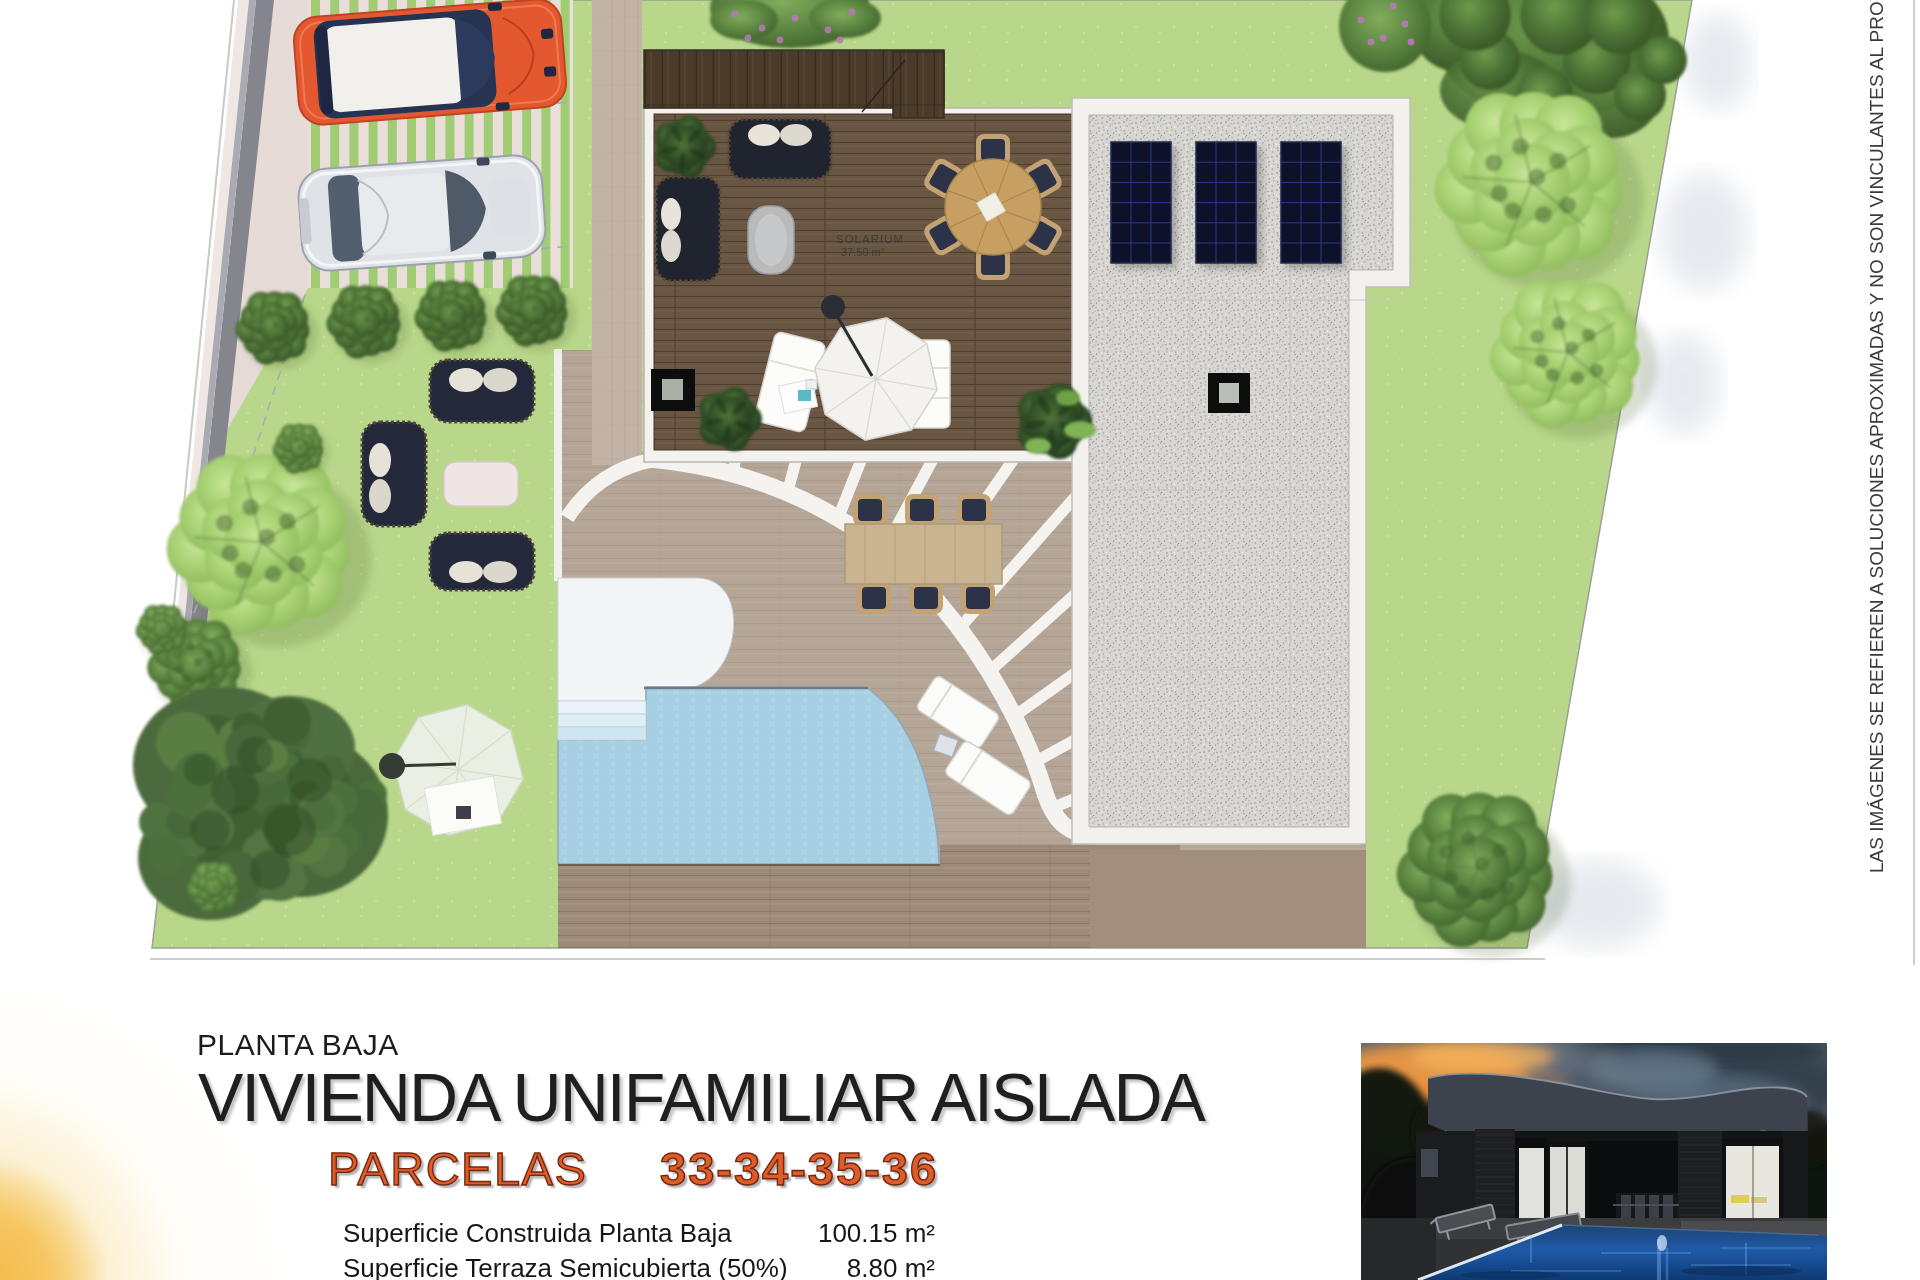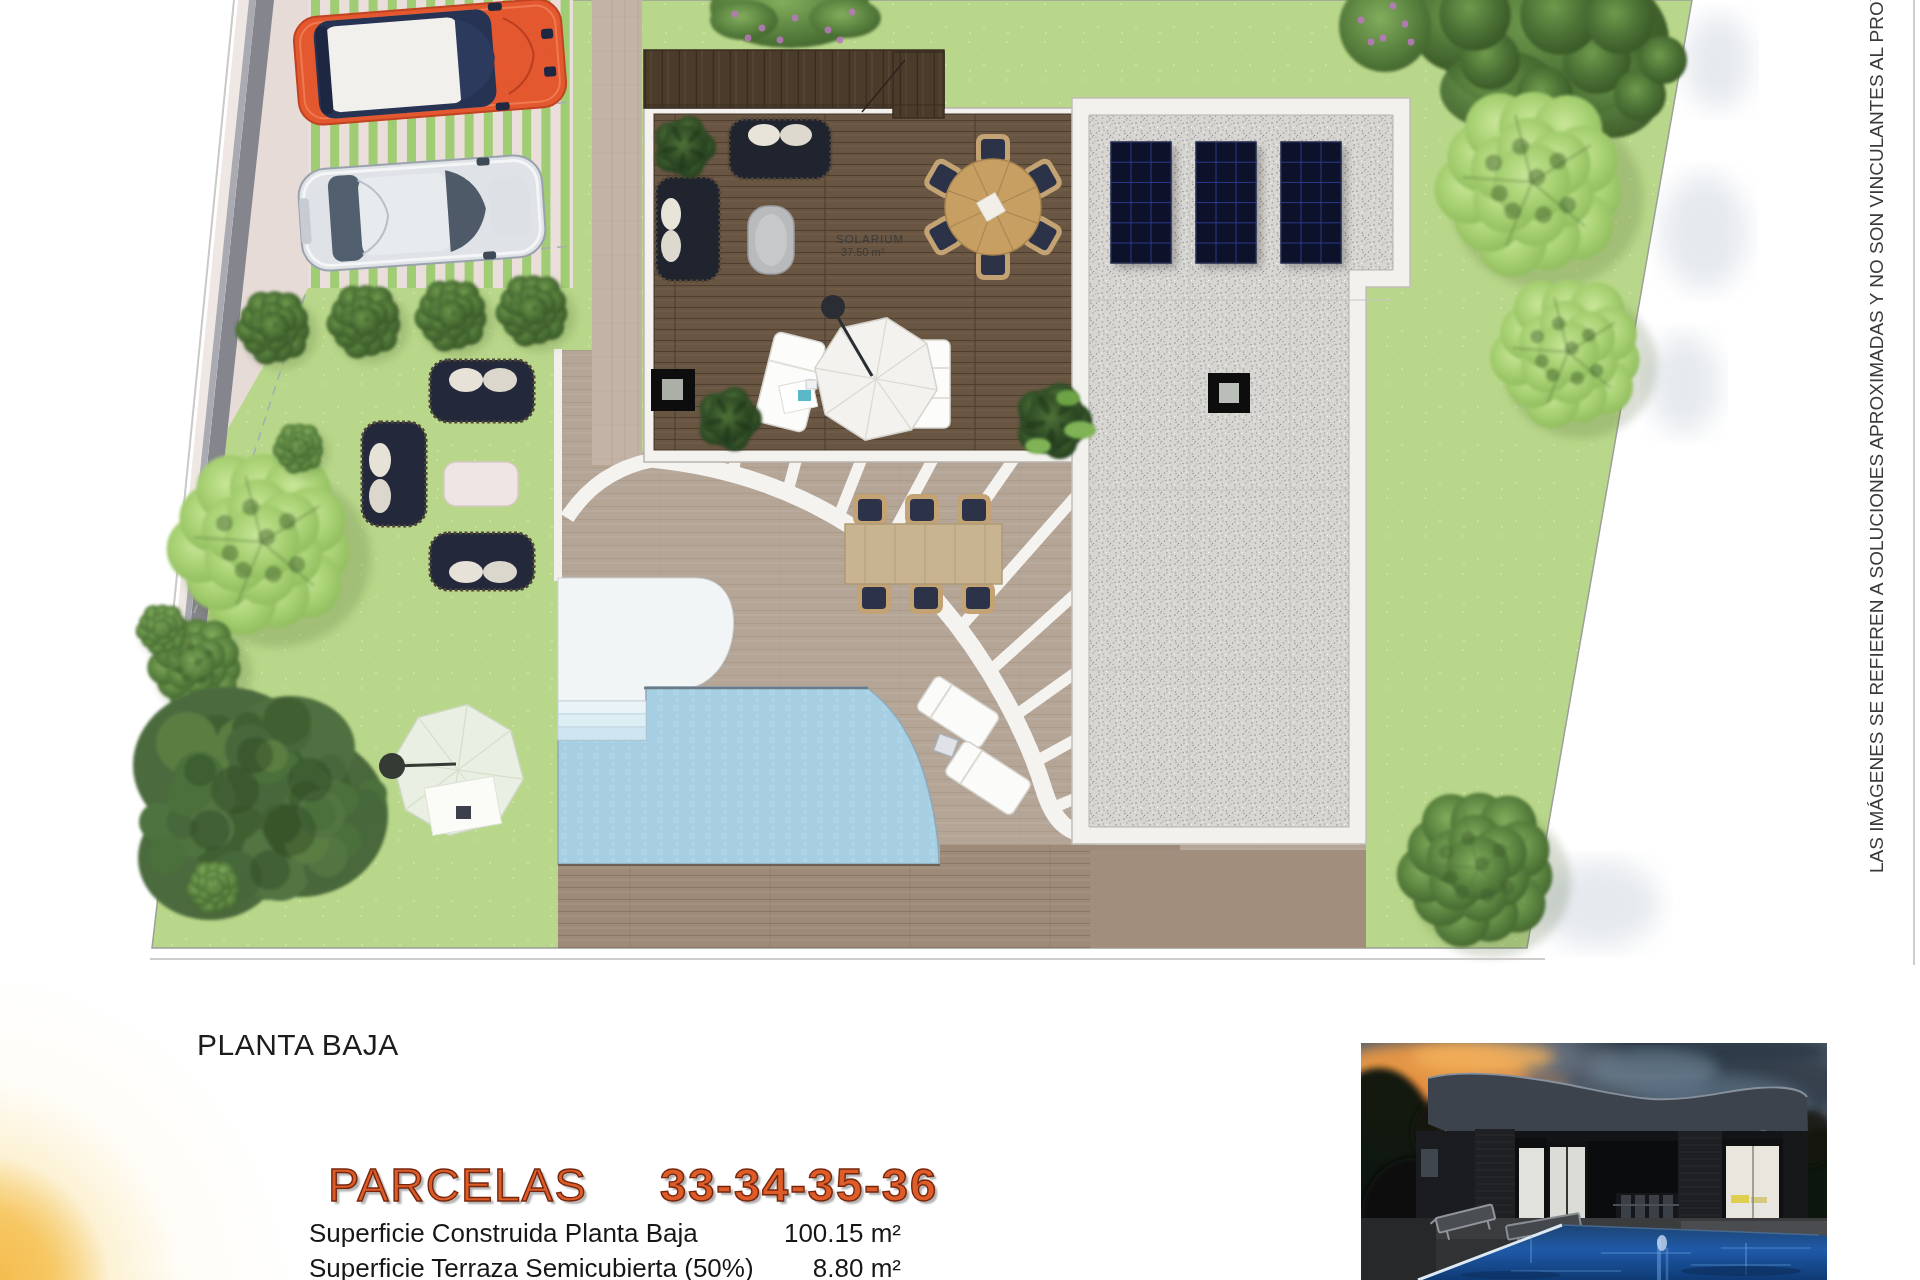--- a/index.html
+++ b/index.html
@@ -5,23 +5,23 @@
 *{box-sizing:border-box;}
 #page{position:relative;width:1920px;height:1060px;font-family:"Liberation Sans",sans-serif;}
 #plan{position:absolute;left:0;top:0;}
 #glow{position:absolute;left:0;top:980px;width:360px;height:300px;
  background:
  radial-gradient(circle 130px at -20px 305px, #f5b846 0%, #f6c763 55%, rgba(246,200,104,0) 100%),
  radial-gradient(circle 270px at -30px 310px, rgba(247,208,118,0.75) 0%, rgba(249,226,164,0.4) 48%, rgba(252,243,215,0) 78%),
  radial-gradient(circle 420px at -45px 330px, rgba(250,230,172,0.45) 0%, rgba(253,245,222,0.25) 55%, rgba(255,255,255,0) 82%);}
 .t1{position:absolute;left:197px;top:1003px;font-size:30px;color:#1c1c1c;letter-spacing:0.5px;white-space:nowrap;margin-top:25px;}
 .t2{position:absolute;left:198px;top:1058px;font-size:68px;color:#1f1f1f;letter-spacing:-2px;white-space:nowrap;text-shadow:3px 3px 3px #c4c4c4;}
-.t3{position:absolute;left:328px;top:1141px;font-size:47px;color:#dd5c28;-webkit-text-stroke:1.4px #77260e;letter-spacing:1.5px;white-space:nowrap;text-shadow:3px 3px 2px #b0b0b0;margin-top:16px;}
+.t3{position:absolute;left:328px;top:1141px;font-size:47px;color:#dd5c28;-webkit-text-stroke:1.4px #77260e;letter-spacing:1.5px;white-space:nowrap;text-shadow:3px 3px 2px #b0b0b0;}
 .t3 .b{position:absolute;left:332px;top:0;letter-spacing:2px;font-weight:bold;}
-.trow{position:absolute;left:309px;width:592px;font-size:26px;color:#161616;white-space:nowrap;}
+.trow{position:absolute;left:343px;width:592px;font-size:26px;color:#161616;white-space:nowrap;}
 .trow .r{position:absolute;right:0;top:0;}
 .vt{position:absolute;left:1866px;top:873px;transform:rotate(-90deg);transform-origin:0 0;font-size:19px;color:#3a3a3a;white-space:nowrap;}
 #photo{position:absolute;left:1361px;top:1043px;}
 </style></head>
 <body>
 <div id="page">
 <svg id="plan" width="1920" height="965" viewBox="0 0 1920 965">
 <defs>
 <radialGradient id="gTreeD" cx="42%" cy="40%" r="62%">
  <stop offset="0%" stop-color="#6f9a4c"></stop>
@@ -929,20 +929,21 @@
         <circle cx="1507.6" cy="887.2" r="7.2" fill="#3f5e2d" opacity="0.45"></circle>
         <circle cx="1446.0" cy="852.0" r="7.2" fill="#3f5e2d" opacity="0.45"></circle>
         <circle cx="1482.0" cy="864.0" r="7.2" fill="#3f5e2d" opacity="0.45"></circle>
         <circle cx="1462.0" cy="892.0" r="7.2" fill="#3f5e2d" opacity="0.45"></circle>
       </g>
 <line x1="1914.0" y1="0.0" x2="1914.0" y2="1280.0" stroke="#cfcdcb" stroke-width="2"></line>
 <line x1="150.0" y1="959.0" x2="1545.0" y2="959.0" stroke="#cfcdcb" stroke-width="2"></line>
 </svg>
 <div id="glow"></div>
 <div class="t1">PLANTA BAJA</div>
+<div class="t2">VIVIENDA UNIFAMILIAR AISLADA</div>
 <div class="t3">PARCELAS<span class="b">33-34-35-36</span></div>
 <div class="trow" style="top:1218px;">Superficie Construida Planta Baja<span class="r">100.15 m²</span></div>
 <div class="trow" style="top:1253px;">Superficie Terraza Semicubierta (50%)<span class="r">8.80 m²</span></div>
 <div class="vt">LAS IMÁGENES SE REFIEREN A SOLUCIONES APROXIMADAS Y NO SON VINCULANTES AL PROYECTO</div>
 <svg id="photo" width="466" height="237" viewBox="0 0 466 237">
 <defs>
 <linearGradient id="phSky" x1="0" y1="0" x2="0" y2="1">
  <stop offset="0%" stop-color="#55606d"></stop>
           <stop offset="60%" stop-color="#434e5a"></stop>
           <stop offset="100%" stop-color="#39434e"></stop>

